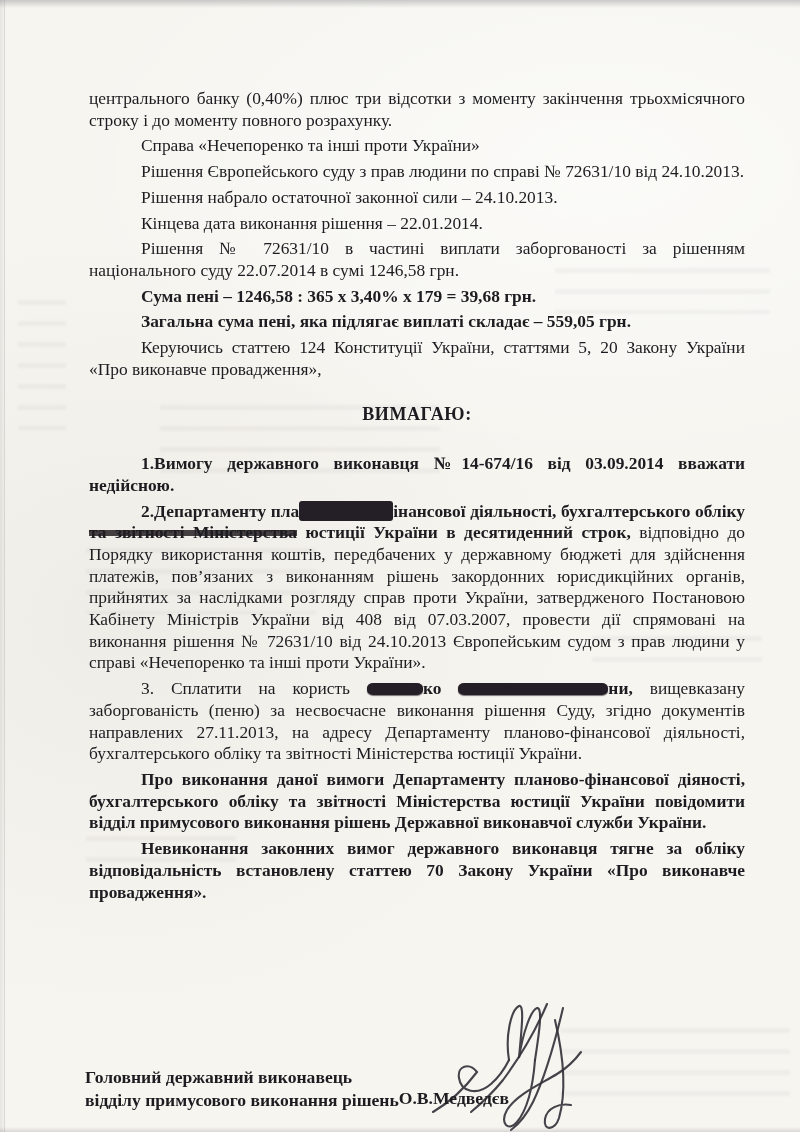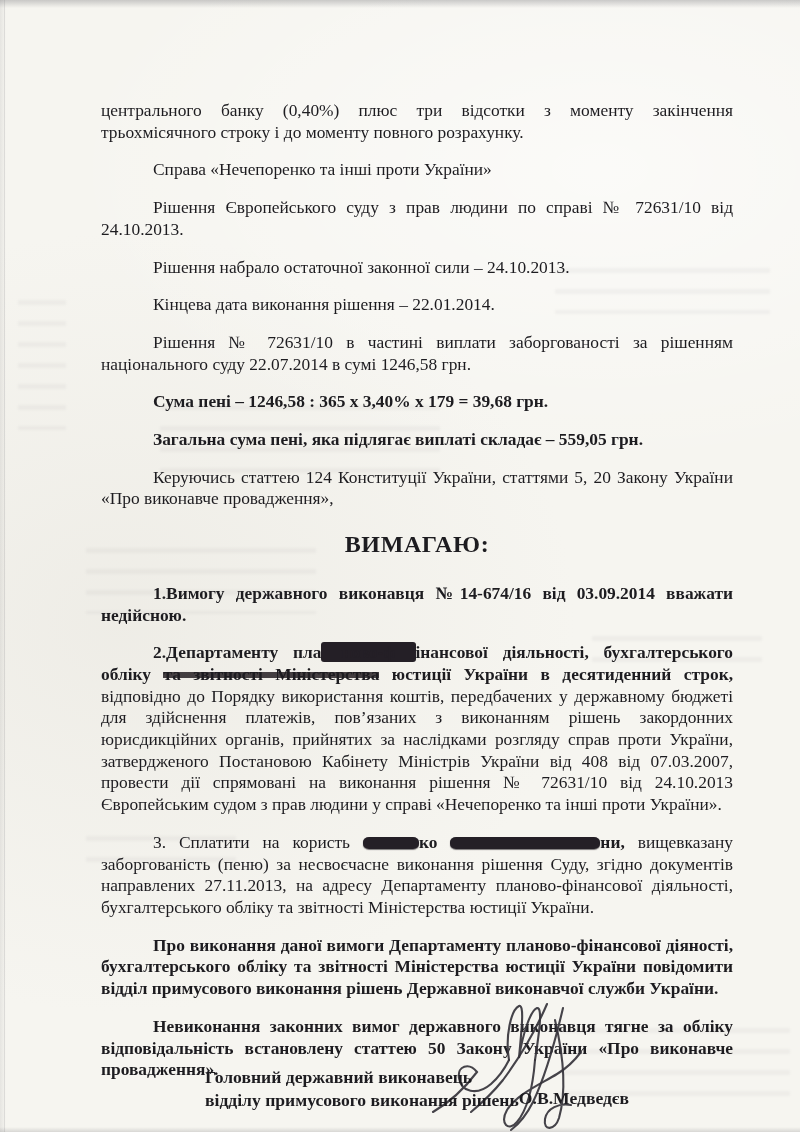--- a/index.html
+++ b/index.html
@@ -14,26 +14,26 @@
       radial-gradient(900px 500px at 75% 15%, rgba(255,255,255,.55), transparent 60%),
       radial-gradient(700px 600px at 15% 55%, rgba(233,231,224,.6), transparent 65%);
     font-family: "Liberation Serif", "DejaVu Serif", serif;
     color: var(--ink, #1d1c20);
   }
   .content {
     position: absolute; left: 85px; top: 84px; width: 664px;
     font-size: 17.4px; line-height: 21.7px;
     text-align: justify;
   }
-  .pp { margin: 16px; text-indent: 0; }
+  .pp { margin: 4px; text-indent: 0; }
   .ind { text-indent: 52px; }
   .bold { font-weight: 700; }
   .heading {
     text-align: center; text-indent: 0;
-    font-weight: 700; font-size: 24px; letter-spacing: .6px;
+    font-weight: 700; font-size: 18px; letter-spacing: .6px;
     margin: 24px 0 27px 0;
   }
   
   .blot {
     background: var(--redaction, #241f26);
     color: var(--redaction, #241f26);
     border-radius: 3px; padding: 0 20px;
   }
   .struck {
     background-image: linear-gradient(
@@ -45,21 +45,21 @@
   .blob {
     display: inline-block; height: 12px;
     border-radius: 6px / 5px;
     background: var(--redaction, #241f26);
     box-shadow: 0 1px 1px rgba(36,31,38,.6);
     vertical-align: -1px;
   }
   
   .signoff {
     position: absolute; left: 85px; top: 1066px; width: 664px;
-    display: flex; justify-content: center; align-items: flex-end;
+    display: flex; justify-content: flex-start; align-items: flex-end;
     font-size: 17.6px; line-height: 23px;
   }
   .signoff-name { padding-bottom: 2px; }
   
   .signature { position: absolute; left: 425px; top: 962px; width: 220px; height: 170px; }
   .signature path {
     fill: none; stroke: var(--signature, #35333b);
     stroke-width: 2.1; stroke-linecap: round;
     opacity: .92;
   }
@@ -108,21 +108,21 @@
 
     <div class="heading">ВИМАГАЮ:</div>
 
     <p class="pp ind bold">1.Вимогу державного виконавця №14-674/16 від 03.09.2014 вважати недійсною.</p>
 
     <p class="pp ind"><span class="bold">2.Департаменту пла</span><span class="bold blot">ново-ф</span><span class="bold">інансової діяльності, бухгалтерського обліку </span><span class="bold struck">та звітності Міністерства</span><span class="bold"> юстиції України в десятиденний строк,</span><span> відповідно до Порядку використання коштів, передбачених у державному бюджеті для здійснення платежів, пов’язаних з виконанням рішень закордонних юрисдикційних органів, прийнятих за наслідками розгляду справ проти України, затвердженого Постановою Кабінету Міністрів України від 408 від 07.03.2007, провести дії спрямовані на виконання рішення № 72631/10 від 24.10.2013 Європейським судом з прав людини у справі «Нечепоренко та інші проти України».</span></p>
 
     <p class="pp ind"><span>3. Сплатити на користь </span><span class="blob" style="width:56px"></span><span class="bold">ко </span><span class="blob" style="width:150px"></span><span class="bold">ни,</span><span> вищевказану заборгованість (пеню) за несвоєчасне виконання рішення Суду, згідно документів направлених 27.11.2013, на адресу Департаменту планово-фінансової діяльності, бухгалтерського обліку та звітності Міністерства юстиції України.</span></p>
 
     <p class="pp ind bold">Про виконання даної вимоги Департаменту планово-фінансової діяності, бухгалтерського обліку та звітності Міністерства юстиції України повідомити відділ примусового виконання рішень Державної виконавчої служби України.</p>
-    <p class="pp ind bold"><span>Невиконання законних вимог державного виконавця тягне за обліку відповідальність встановлену статтею </span><span>50</span><span> Закону України «Про виконавче провадження».</span></p>
+    <p class="pp ind bold"><span>Невиконання законних вимог державного виконавця тягне за обліку відповідальність встановлену статтею </span><span>70</span><span> Закону України «Про виконавче провадження».</span></p>
   </div>
 
   <svg class="signature" viewBox="0 0 220 170" xmlns="http://www.w3.org/2000/svg" aria-hidden="true">
     <path d="M8 150 C25 140 40 126 52 110 C44 100 32 104 34 116 C36 130 52 134 66 122 C74 115 80 106 84 98"></path>
     <path d="M84 98 C80 74 86 48 94 44 C100 42 96 72 94 96 C98 70 106 48 112 46 C118 45 114 72 110 98"></path>
     <path d="M110 98 C108 124 102 148 92 160 C84 170 74 162 82 148 C92 132 116 122 132 112 C142 106 150 98 156 90"></path>
     <path d="M122 42 C110 70 95 95 78 118 C70 128 58 140 46 150"></path>
     <path d="M138 46 C130 80 120 115 108 140 C102 152 94 162 86 168"></path>
     <path d="M130 58 C138 92 142 128 134 156 C130 168 118 170 120 157 C122 146 134 141 146 143"></path>
   </svg>

